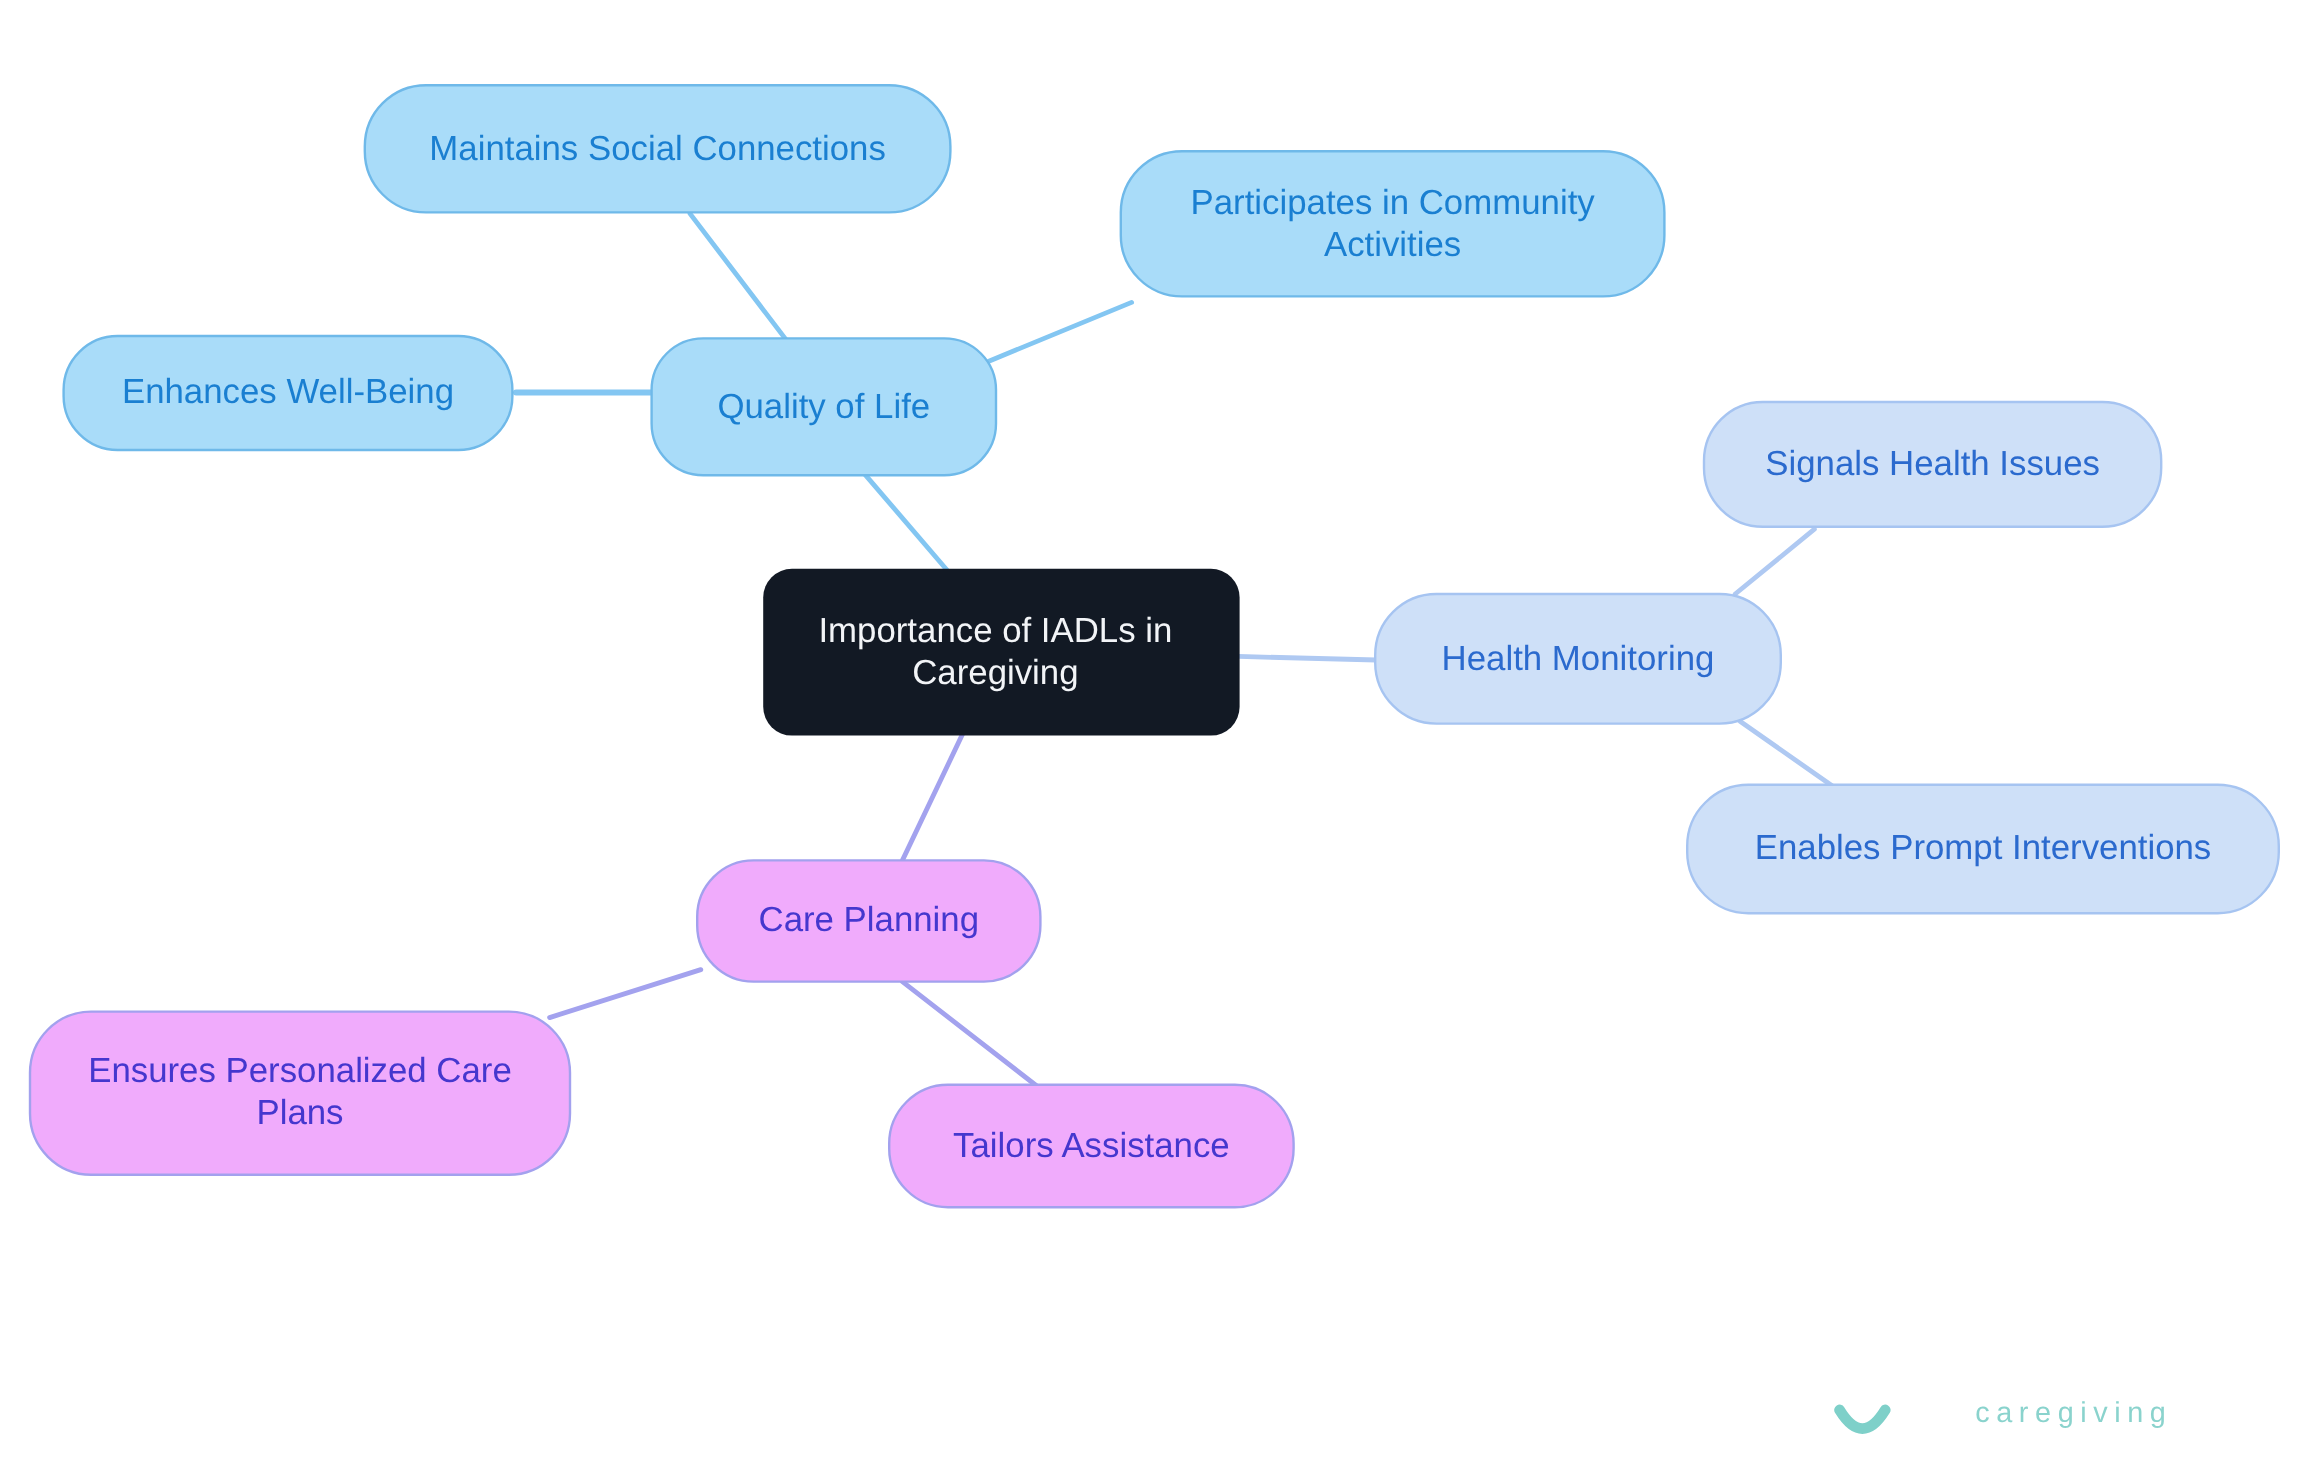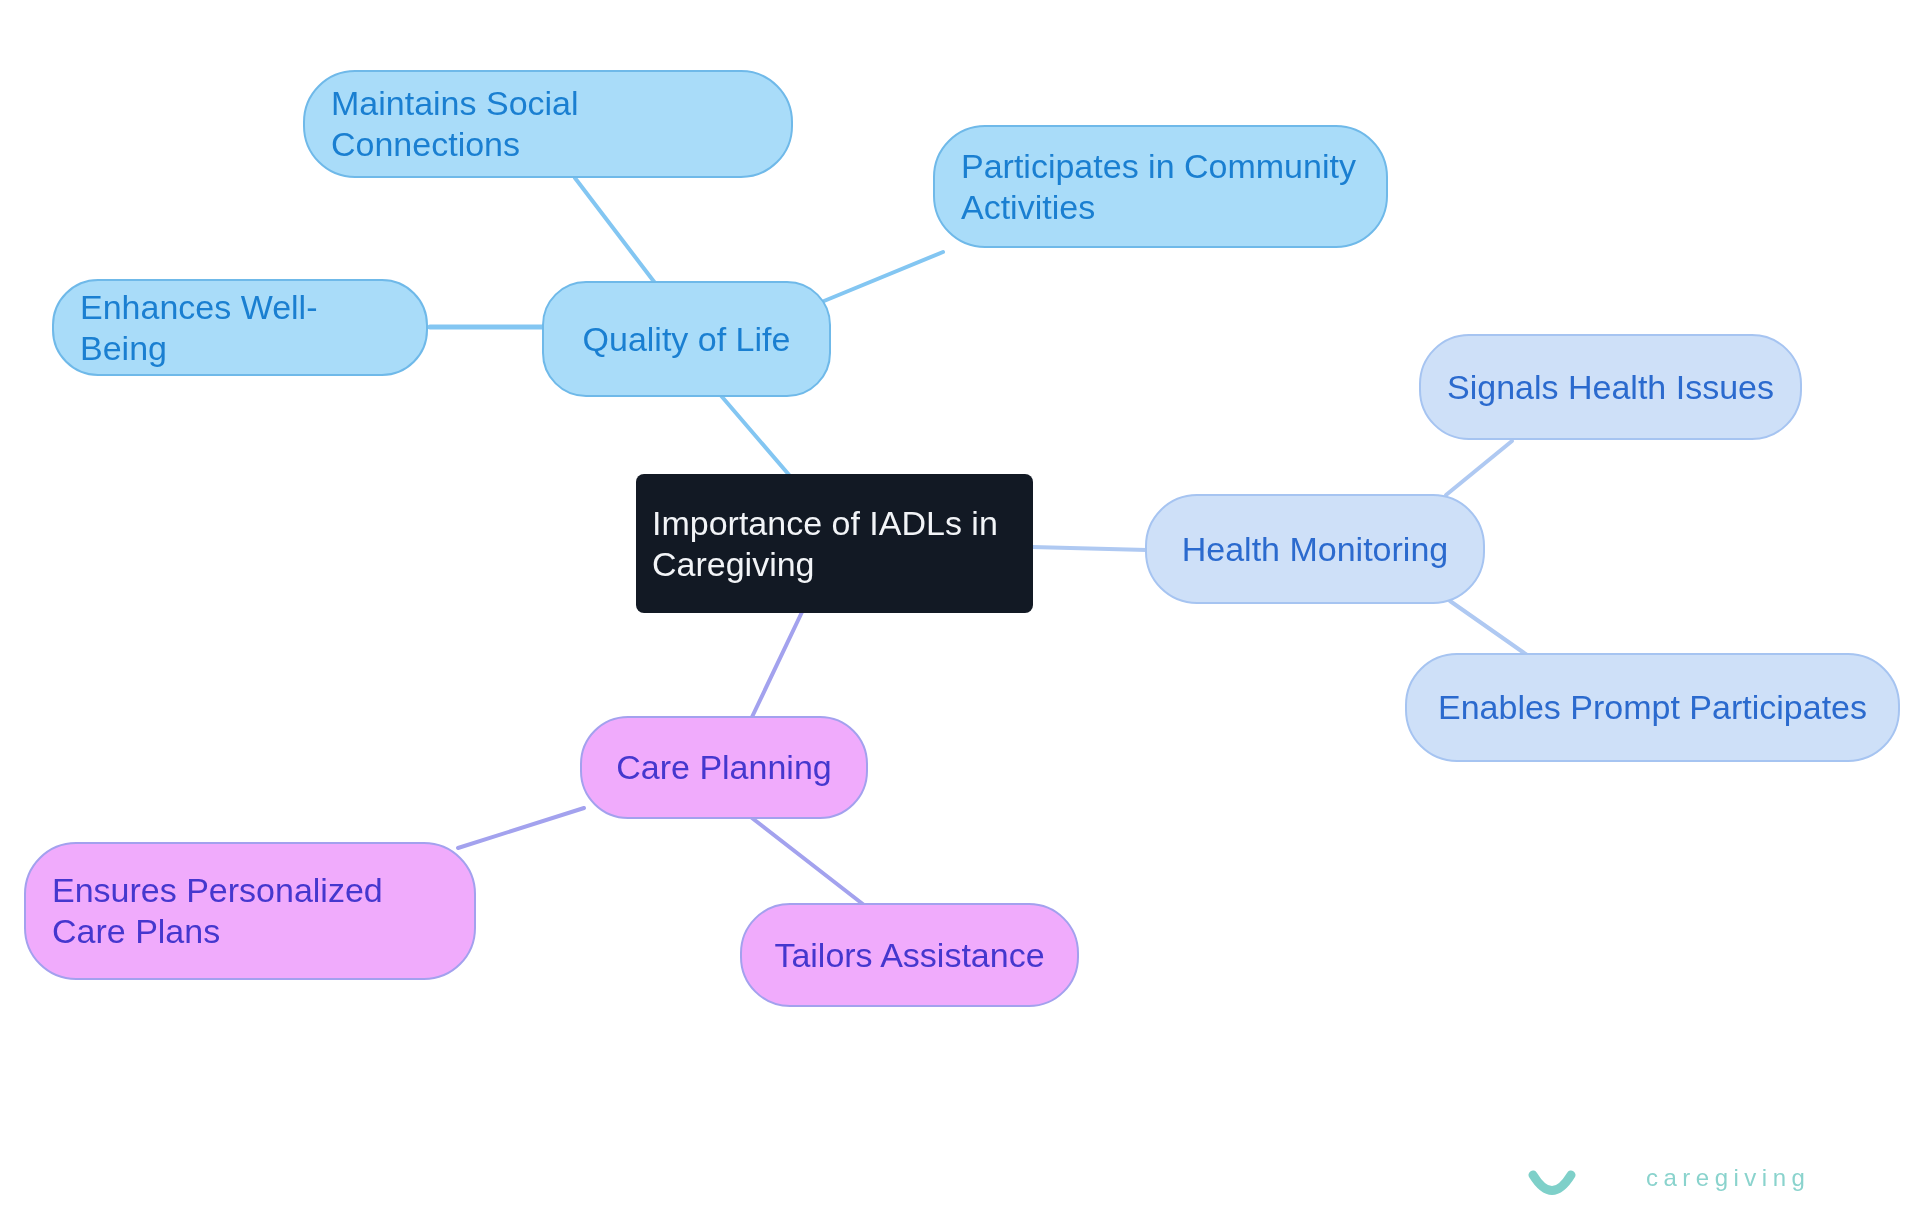--- a/index.html
+++ b/index.html
@@ -3,28 +3,28 @@
 <meta charset="utf-8">
 <style>
   html,body{margin:0;padding:0;}
   body{
     width:1920px;height:1215px;position:relative;overflow:hidden;
     background:#ffffff;font-family:"Liberation Sans",sans-serif;
   }
   .edges{position:absolute;left:0;top:0;width:1920px;height:1215px;}
   .node{
     position:absolute;display:flex;align-items:center;justify-content:center;
-    text-align:left;box-sizing:border-box;border-radius:48px;
-    font-size:34px;line-height:1.2;padding:0 26px;
+    text-align:center;box-sizing:border-box;border-radius:48px;
+    font-size:29px;line-height:1.2;padding:0 26px;
   }
   .node.sky{background:#a9dcf9;border:2.5px solid #6fb9e9;color:#1a7fd1;}
   .node.health{background:#cee0f8;border:2.5px solid #a6c4f1;color:#2b6ace;}
   .node.care{background:#f0abfc;border:2.5px solid #a3a1ee;color:#4537ce;}
   .node.central{
-    background:#121924;border:none;color:#f2f4f7;border-radius:8px;padding-left:16px;
+    background:#121924;border:none;color:#f2f4f7;border-radius:24px;padding-left:16px;
   }
   
   #n-central{left:636px;top:474px;width:397px;height:139px;}
   #n-quality{left:542px;top:281px;width:289px;height:116px;border-radius:44px;}
   #n-maintains{left:303px;top:70px;width:490px;height:108px;border-radius:52px;}
   #n-participates{left:933px;top:125px;width:455px;height:123px;border-radius:52px;}
   #n-enhances{left:52px;top:279px;width:376px;height:97px;border-radius:46px;}
   #n-signals{left:1419px;top:334px;width:383px;height:106px;border-radius:50px;}
   #n-monitoring{left:1145px;top:494px;width:340px;height:110px;border-radius:52px;}
   #n-enables{left:1405px;top:653px;width:495px;height:109px;border-radius:52px;}
@@ -77,21 +77,21 @@
   <span>Enhances Well-Being</span>
 </div>
 
 <div id="n-monitoring" class="node health">
   <span>Health Monitoring</span>
 </div>
 <div id="n-signals" class="node health">
   <span>Signals Health Issues</span>
 </div>
 <div id="n-enables" class="node health">
-  <span>Enables Prompt Participates</span>
+  <span>Enables Prompt Interventions</span>
 </div>
 
 <div id="n-care" class="node care">
   <span>Care Planning</span>
 </div>
 <div id="n-ensures" class="node care">
   <span>Ensures Personalized Care Plans</span>
 </div>
 <div id="n-tailors" class="node care">
   <span>Tailors Assistance</span>

